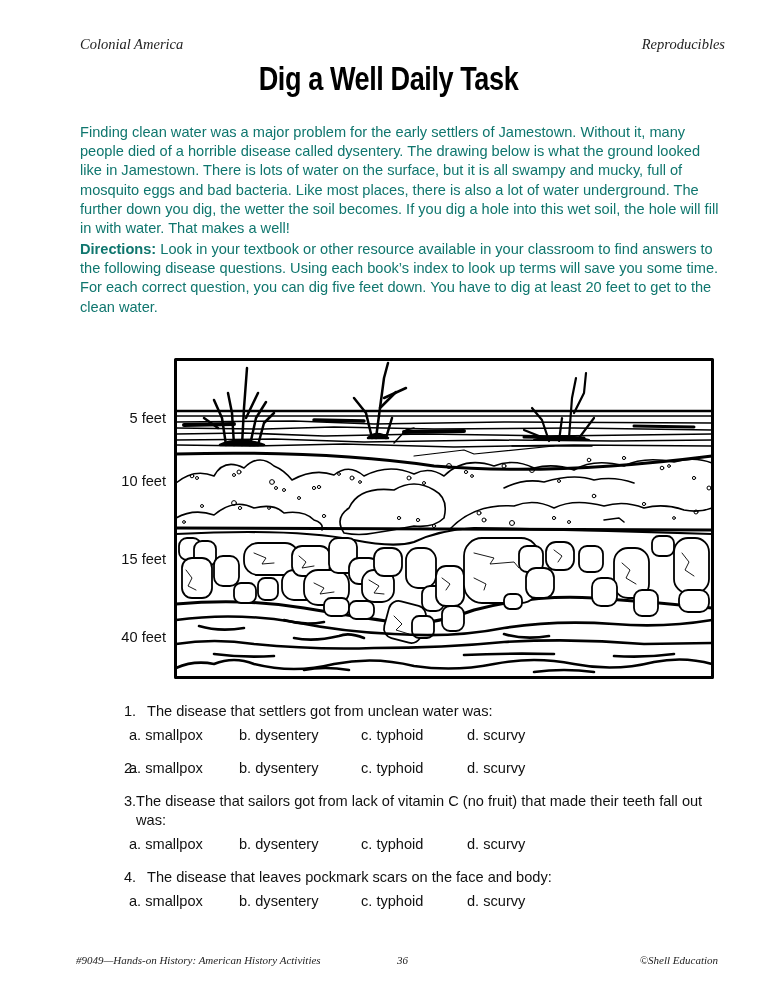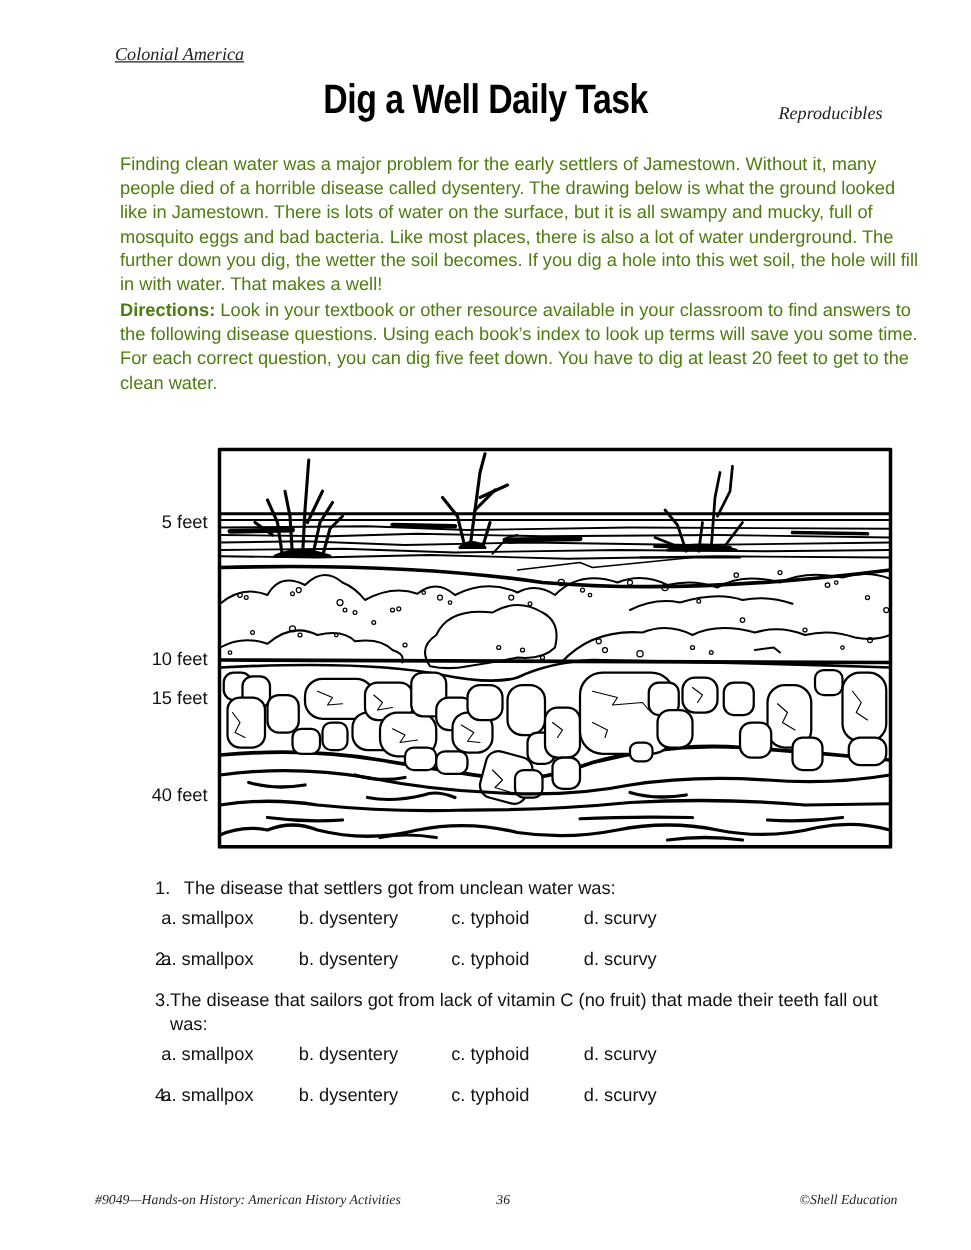--- a/index.html
+++ b/index.html
@@ -1,21 +1,21 @@
 <!DOCTYPE html>
 <html><head>
 <meta charset="utf-8">
 <style>
   html, body { margin:0; padding:0; background:#ffffff; }
   body { width:777px; height:1000px; position:relative; overflow:hidden; color:#111; font-family:"Liberation Sans", sans-serif; }
   .hdr { position:absolute; top:36px; font-family:"Liberation Serif", serif; font-style:italic; font-size:14.5px; color:#222; }
-  .hdr-left { left:92px;text-decoration:underline; }
-  .hdr-right { right:71px;margin-top:47px; }
+  .hdr-left { left:80px; }
+  .hdr-right { right:52px; }
   .title { position:absolute; top:60px; left:0; width:777px; text-align:center; font-family:"Liberation Sans", sans-serif; font-weight:bold; font-size:33px; letter-spacing:-0.5px; color:#000; transform:scaleX(0.82); transform-origin:center; }
-  .para { position:absolute; left:96px; width:640px; font-size:14.6px; line-height:19.2px; color:#4d7c0f; margin:0; }
+  .para { position:absolute; left:80px; width:640px; font-size:14.6px; line-height:19.2px; color:#0f766e; margin:0; }
   .intro { top:123px; }
   .directions { top:240px; }
   .directions b { font-weight:bold; }
   .drawing-wrap { position:absolute; left:110px; top:358px; width:610px; height:322px; }
   .depth-label { position:absolute; left:0; width:56px; text-align:right; font-size:14.6px; color:#111; }
   .drawing { position:absolute; left:64px; top:0; width:540px; height:321px; }
   .questions { position:absolute; left:124px; top:702px; width:620px; font-size:14.6px; line-height:19px; }
   .q { position:relative; margin:0 0 14px 0; }
   .q-num { position:absolute; left:0; top:0; }
   .q-text { margin-left:23px; }
@@ -37,21 +37,21 @@
 <div class="hdr hdr-right">Reproducibles</div>
 
 <div class="title">Dig a Well Daily Task</div>
 
 <p class="para intro">Finding clean water was a major problem for the early settlers of Jamestown.  Without it, many people died of a horrible disease called dysentery.  The drawing below is what the ground looked like in Jamestown.  There is lots of water on the surface, but it is all swampy and mucky, full of mosquito eggs and bad bacteria.  Like most places, there is also a lot of water underground.  The further down you dig, the wetter the soil becomes.  If you dig a hole into this wet soil, the hole will fill in with water.  That makes a well!</p>
 
 <p class="para directions"><b>Directions:</b><span>  Look in your textbook or other resource available in your classroom to find answers to the following disease questions.  Using each book’s index to look up terms will save you some time.  For each correct question, you can dig five feet down.  You have to dig at least 20 feet to get to the clean water.</span></p>
 
 <div class="drawing-wrap">
   <div class="depth-label" style="top:52px;">5 feet</div>
-  <div class="depth-label" style="top:115px;margin-top:47px;">10 feet</div>
+  <div class="depth-label" style="top:115px;">10 feet</div>
   <div class="depth-label" style="top:193px;">15 feet</div>
   <div class="depth-label" style="top:271px;">40 feet</div>
 
   <svg class="drawing" viewBox="0 0 540 321" xmlns="http://www.w3.org/2000/svg">
     <g fill="none" stroke="#000" stroke-linecap="round" stroke-linejoin="round">
 
       <rect x="1.5" y="1.5" width="537" height="318" stroke-width="3"></rect>
 
       <g stroke-width="1.5">
         <line x1="2" y1="53" x2="538" y2="53" stroke-width="2.5"></line>
@@ -255,20 +255,21 @@
     <div class="q-text" style="width:585px;margin-left:12px;">The disease that sailors got from lack of vitamin C (no fruit) that made their teeth fall out was:</div>
     <div class="opts">
       <span class="opt opt-a">a.  smallpox</span>
       <span class="opt opt-b">b.  dysentery</span>
       <span class="opt opt-c">c.  typhoid</span>
       <span class="opt opt-d">d.  scurvy</span>
     </div>
   </div>
   <div class="q">
     <span class="q-num">4.</span>
+    <div class="q-text">The disease that leaves pockmark scars on the face and body:</div>
     <div class="opts">
       <span class="opt opt-a">a.  smallpox</span>
       <span class="opt opt-b">b.  dysentery</span>
       <span class="opt opt-c">c.  typhoid</span>
       <span class="opt opt-d">d.  scurvy</span>
     </div>
   </div>
 </div>
 
 <div class="footer foot-left">#9049—Hands-on History:  American History Activities</div>

